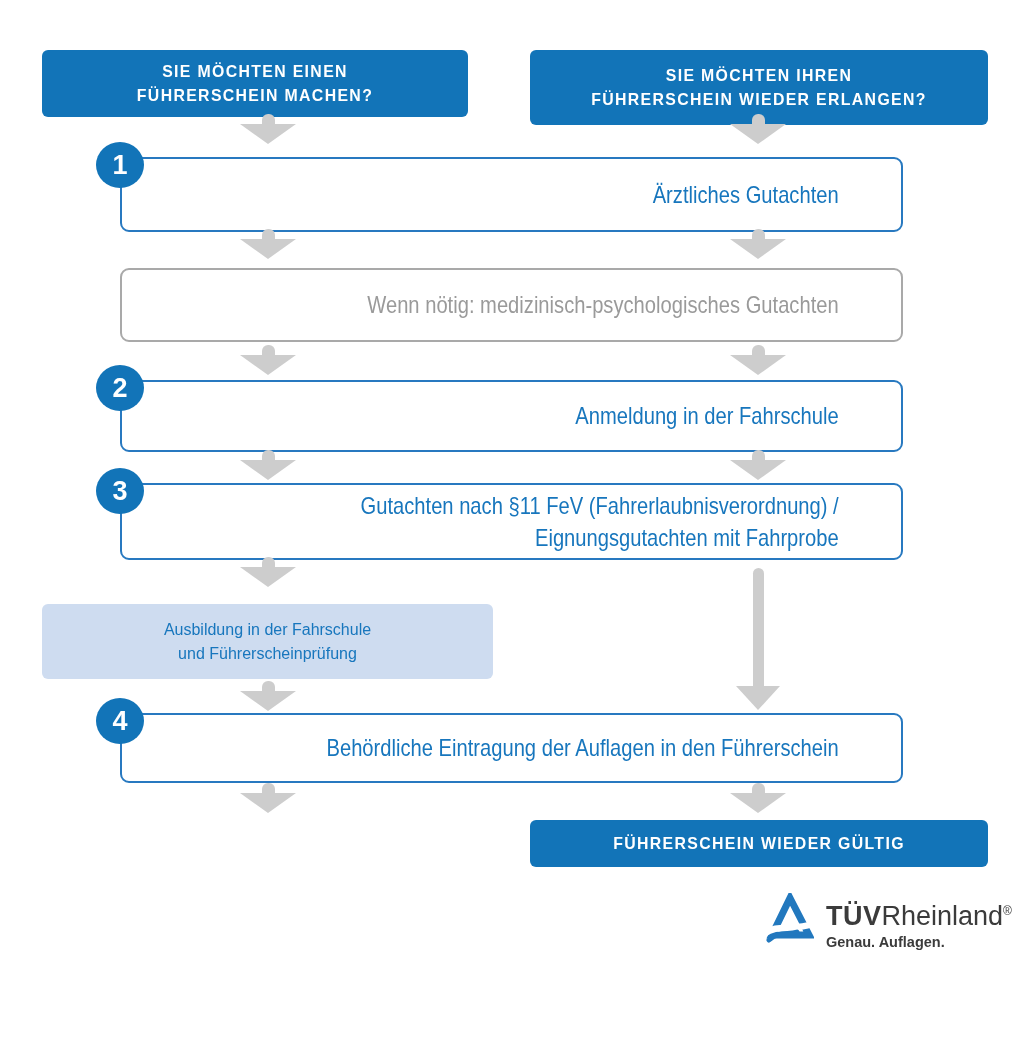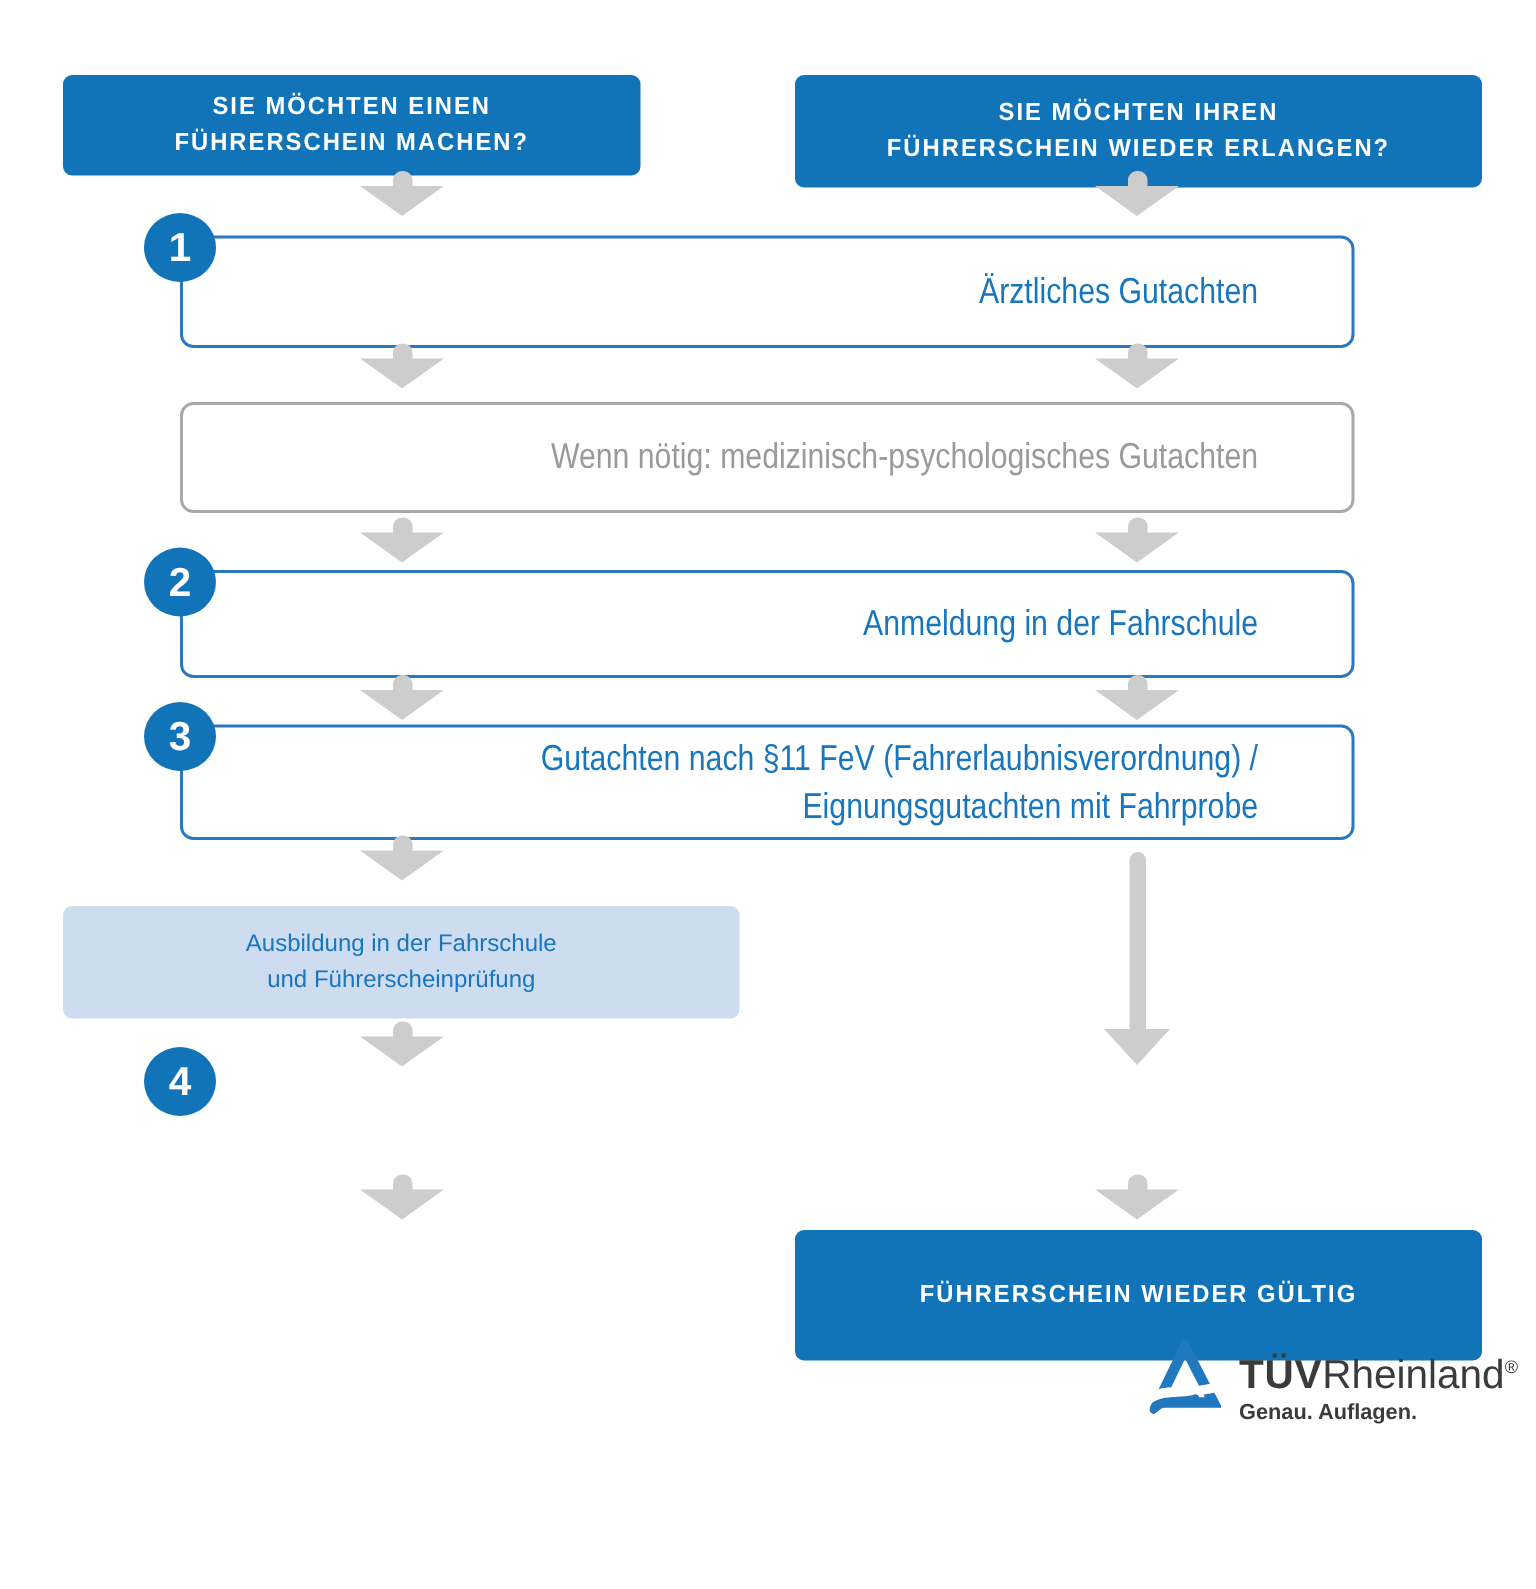--- a/index.html
+++ b/index.html
@@ -58,21 +58,21 @@
   .logo .brand{font-size:27px;line-height:1.05;white-space:nowrap;}
   .logo .brand .tuv{font-weight:bold;letter-spacing:0.5px;}
   .logo .brand .reg{font-size:12px;vertical-align:super;}
   .logo .tagline{font-size:14.5px;font-weight:bold;margin-top:4px;}
 </style>
 </head>
 <body>
 
 <div class="canvas">
 
-  <div class="box-blue" style="left:42px;top:50px;width:385px;height:67px;">
+  <div class="box-blue" style="left:42px;top:50px;width:426px;height:67px;">
     <span class="lbl">SIE MÖCHTEN EINEN
 FÜHRERSCHEIN MACHEN?</span>
   </div>
   <div class="box-blue" style="left:530px;top:50px;width:458px;height:75px;">
     <span class="lbl">SIE MÖCHTEN IHREN
 FÜHRERSCHEIN WIEDER ERLANGEN?</span>
   </div>
 
   <div class="arrow-sm" style="left:240px;top:114px;">
       <div class="stem"></div>
@@ -151,31 +151,34 @@
   </div>
 
   <div class="arrow-sm" style="left:240px;top:681px;">
       <div class="stem"></div>
       <div class="head"></div>
     </div>
 
   <div class="circle" style="top:698px;">
     <span>4</span>
   </div>
+  <div class="box-outline" style="top:713px;height:66px;">
+    <span class="cond">Behördliche Eintragung der Auflagen in den Führerschein</span>
+  </div>
 
   <div class="arrow-sm" style="left:240px;top:783px;">
       <div class="stem"></div>
       <div class="head"></div>
     </div>
   <div class="arrow-sm" style="left:730px;top:783px;">
       <div class="stem"></div>
       <div class="head"></div>
     </div>
 
-  <div class="box-blue" style="left:530px;top:820px;width:458px;height:87px;">
+  <div class="box-blue" style="left:530px;top:820px;width:458px;height:47px;">
     <span class="lbl">FÜHRERSCHEIN WIEDER GÜLTIG</span>
   </div>
 
   <div class="logo">
     <span>
       <svg width="48" height="52" viewBox="0 0 48 52" aria-hidden="true">
         <path d="M24 5 L43 42 L6 42 Z" fill="none" stroke="#2278be" stroke-width="7" stroke-linejoin="miter"></path>
         <path d="M-2 41 C 12 30 26 39 50 30" stroke="#ffffff" stroke-width="6.5" fill="none"></path>
         <path d="M3 47 C 13 38 22 42 31 39" stroke="#2278be" stroke-width="5" fill="none" stroke-linecap="round"></path>
       </svg>

